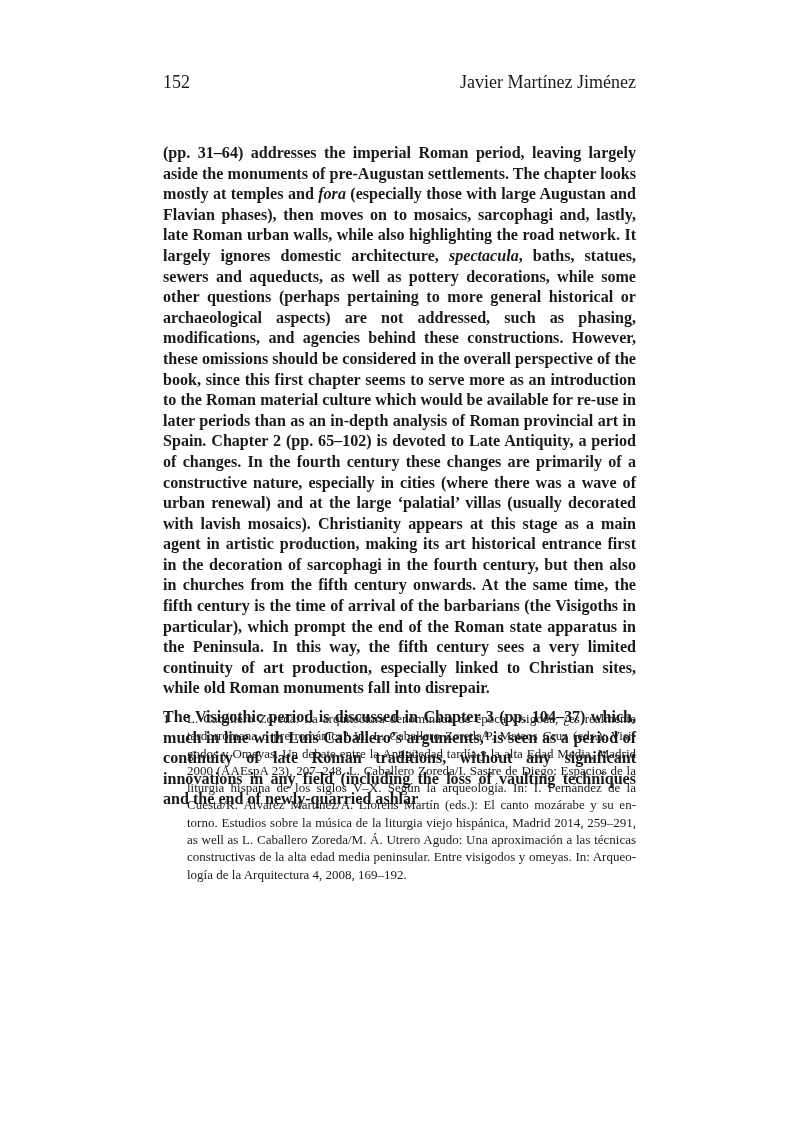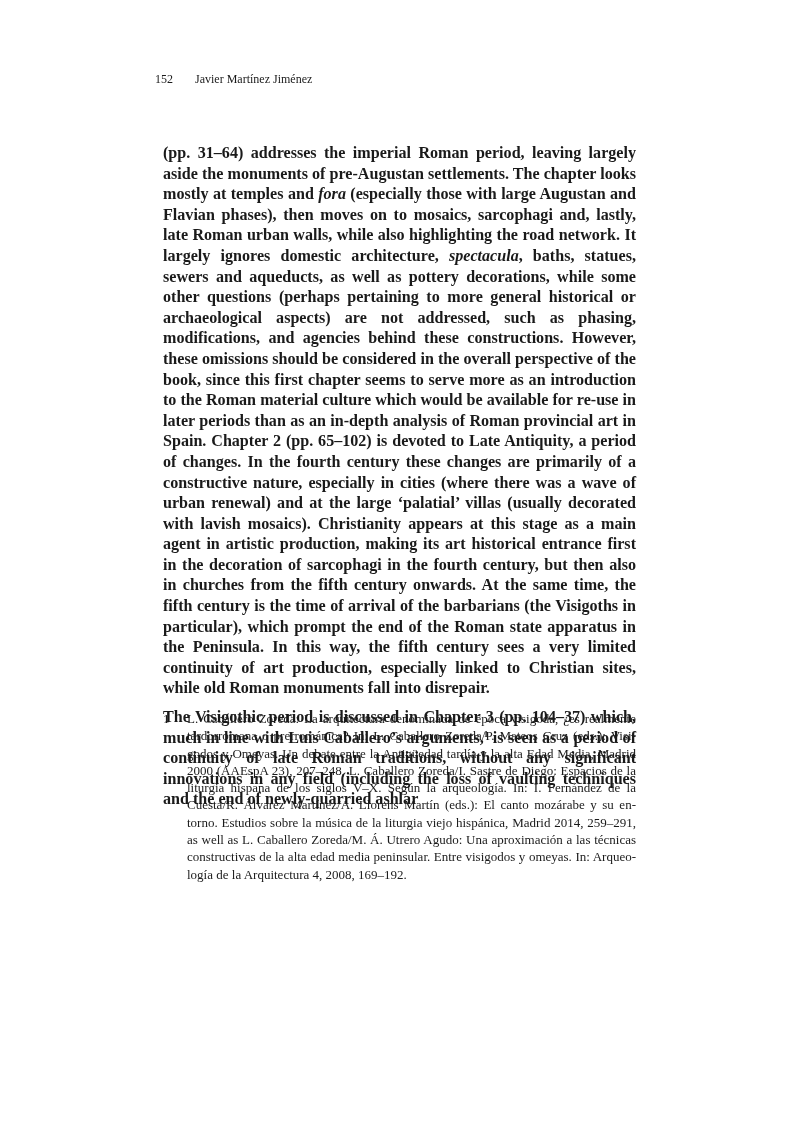--- a/index.html
+++ b/index.html
@@ -11,36 +11,36 @@
       width: 799px;
       height: 1131px;
       position: relative;
       overflow: hidden;
       font-family: "Liberation Serif", "DejaVu Serif", serif;
       color: #1a1a1a;
     }
     .page-header {
       position: absolute;
       top: 72px;
-      left: 155px;
+      left: 163px;
       width: 473px;
       height: 20px;
-      font-size: 12px;
+      font-size: 18px;
     }
     .page-number {
       position: absolute;
       left: 0;
       top: 0;
     }
     .running-head {
       position: absolute;
       left: 0;
       right: 0;
       top: 0;
-      text-align: left;
+      text-align: right;
       padding-left: 40px;
     }
     .body-text {
       position: absolute;
       top: 143px;
       left: 163px;
       width: 473px;
       font-size: 16.1px;
       line-height: 20.6px;
       text-align: justify;

